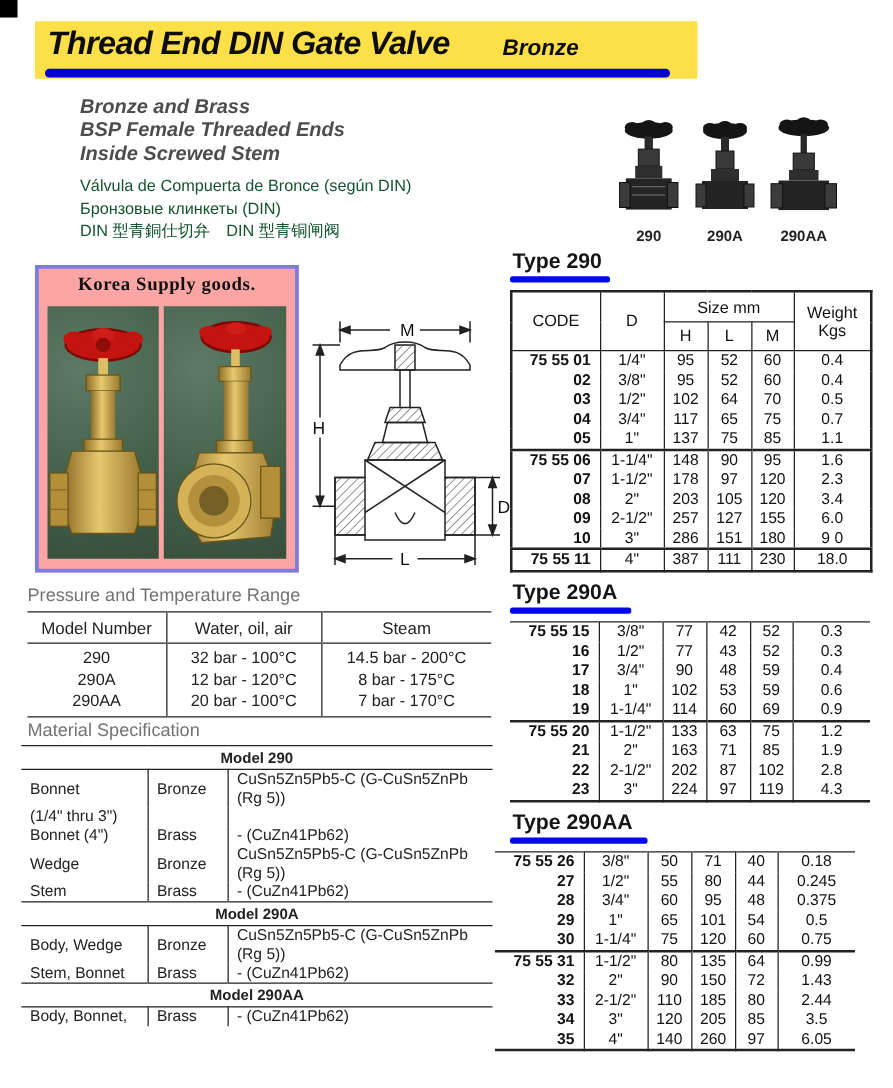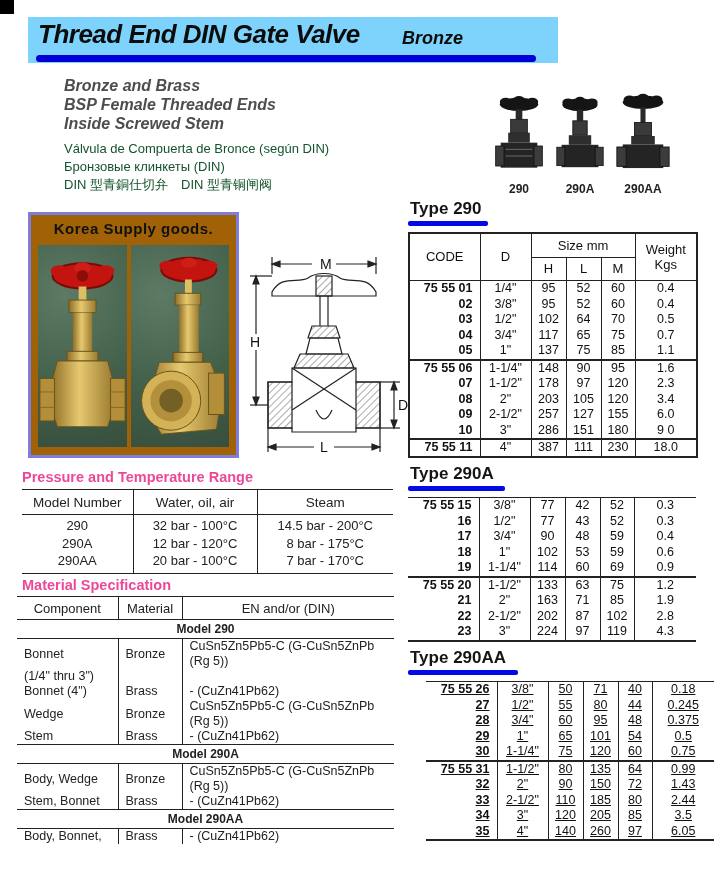--- a/index.html
+++ b/index.html
@@ -3,21 +3,21 @@
 <meta charset="utf-8">
 <style>
   html,body{margin:0;padding:0;background:#fff;}
   #page{position:relative;width:714px;height:870px;background:#fff;overflow:hidden;
         font-family:"Liberation Sans",sans-serif;color:#1a1a1a;}
 
   
   .corner{position:absolute;left:0;top:0;width:14px;height:14px;background:#000;}
 
   
-  .title-band{position:absolute;left:28px;top:17px;width:530px;height:46px;background:#7dd3fc;}
+  .title-band{position:absolute;left:28px;top:17px;width:530px;height:46px;background:#fde047;}
   .title-main{position:absolute;left:10px;top:2px;font-size:26px;font-weight:bold;font-style:italic;color:#0c0c0c;letter-spacing:-0.5px;}
   .title-sub{position:absolute;left:374px;top:11px;font-size:18px;font-weight:bold;font-style:italic;color:#0c0c0c;}
   .title-underline{position:absolute;left:8px;top:38px;width:500px;height:7px;background:#0000d6;border-radius:4px;}
 
   
   .desc{position:absolute;left:64px;top:76px;}
   .desc .b{font-size:16px;line-height:19px;font-weight:bold;font-style:italic;color:#4d4d4d;}
   .desc .p{font-size:13px;line-height:18px;color:#14532d;}
   .desc .gap{height:7px;}
 
@@ -39,21 +39,21 @@
   .size-table td{border-left:1px solid #222;border-right:1px solid #222;height:15.5px;
                  padding:0;text-align:center;}
   .size-table.full{border:2px solid #222;}
   .size-table.open{border-top:1.5px solid #222;border-bottom:2px solid #222;}
   .size-table.open td:first-child{border-left:none;}
   .size-table.open td:last-child{border-right:none;}
   .size-table tr.gs td{border-top:2px solid #222;}
   .size-table td.code{text-align:right;padding-right:7px;font-weight:bold;margin-left:24px;}
 
   
-  .left-heading{position:absolute;font-size:14.5px;font-weight:bold;color:#ec4899;}
+  .left-heading{position:absolute;font-size:14.5px;font-weight:normal;color:#737373;}
 
   
   .press-table{position:absolute;left:22px;top:489px;width:371px;border-collapse:collapse;
                table-layout:fixed;font-size:13px;color:#222;}
   .press-table th{border-top:1.5px solid #222;border-bottom:1.5px solid #222;
                   font-weight:normal;height:22px;font-size:13.5px;}
   .press-table th + th, .press-table td + td{border-left:1.5px solid #222;}
   .press-table td{border-bottom:1.5px solid #222;text-align:center;padding:2px 0 3px;}
   .press-table td div{line-height:17.5px;}
 
@@ -63,21 +63,21 @@
   .mat-table th{border-top:1.5px solid #222;border-bottom:1.5px solid #222;font-weight:normal;
                 height:20px;font-size:13px;}
   .mat-table th + th{border-left:1px solid #222;}
   .mat-table td{padding:0 0 0 7px;text-align:left;height:15px;}
   .mat-table td + td{border-left:1px solid #222;}
   .mat-table tr.band td{border-top:1.5px solid #222;border-bottom:1.5px solid #222;
                         text-align:center;font-weight:bold;font-size:12px;height:18px;padding:0;}
 
   
   .photo-box{position:absolute;left:28px;top:212px;width:205px;height:240px;
-             border:3px solid #7d7ddd;background:#a16207;}
+             border:3px solid #7d7ddd;background:#fca5a5;font-family:Liberation Serif, serif;}
   .photo-caption{text-align:center;font-size:15px;font-weight:bold;color:#111;margin-top:5px;letter-spacing:0.5px;}
   .photo{position:absolute;top:30px;height:202px;
          background:radial-gradient(circle at 30% 25%, #5d7a64, #43604b 55%, #374f3e);}
   .photo.left{left:7px;width:89px;}
   .photo.right{left:100px;width:98px;}
   .photo svg{display:block;margin:0 auto;}
 
   
   .diagram{position:absolute;left:242px;top:250px;}
 
@@ -460,21 +460,21 @@
         <td>224</td>
         <td>97</td>
         <td>119</td>
         <td>4.3</td>
         </tr>
       </tbody>
     </table>
 
   <div class="type-heading" style="left:410px;top:648px;">Type 290AA</div>
   <div class="type-bar" style="left:408px;top:670px;width:110px;"></div>
-  <table class="size-table open" style="left:426px;top:681px;width:288px;text-decoration:underline;">
+  <table class="size-table open" style="left:396px;top:681px;width:288px;">
       <colgroup>
         <col style="width:71px">
         <col style="width:51px">
         <col style="width:35px">
         <col style="width:35px">
         <col style="width:34px">
         <col style="width:62px">
       </colgroup>
       <tbody>
         <tr class="">
@@ -594,25 +594,20 @@
     </table>
 
   <div class="left-heading" style="left:22px;top:577px;">Material Specification</div>
   <table class="mat-table" id="mat-table">
       <colgroup>
         <col style="width:101px">
         <col style="width:64px">
         <col style="width:212px">
       </colgroup>
       <tbody>
-        <tr>
-          <th>Component</th>
-          <th>Material</th>
-          <th>EN and/or (DIN)</th>
-        </tr>
         <tr class="band">
           <td colspan="3">Model 290</td>
         </tr>
         <tr class="">
         <td>Bonnet</td>
         <td>Bronze</td>
         <td>CuSn5Zn5Pb5-C (G-CuSn5ZnPb (Rg 5))</td>
         </tr>
         <tr class="">
         <td>(1/4" thru 3")</td>

